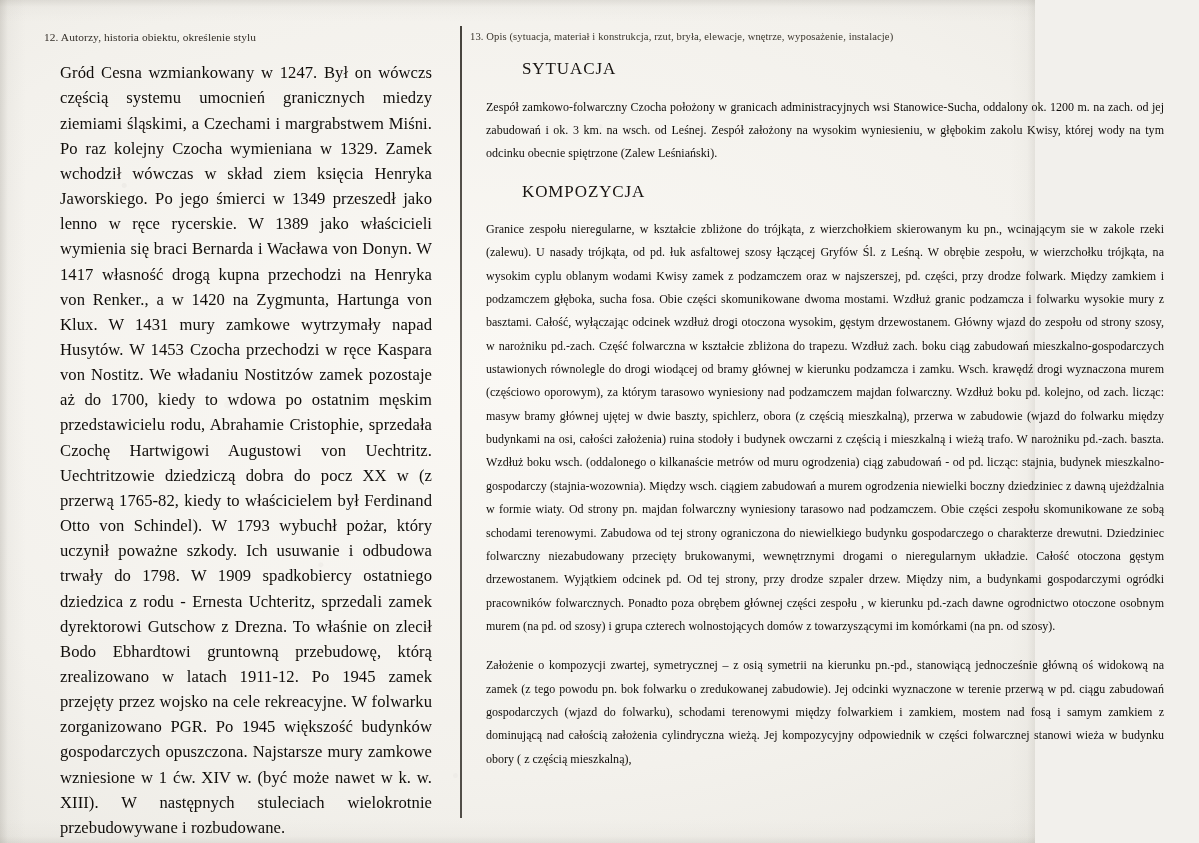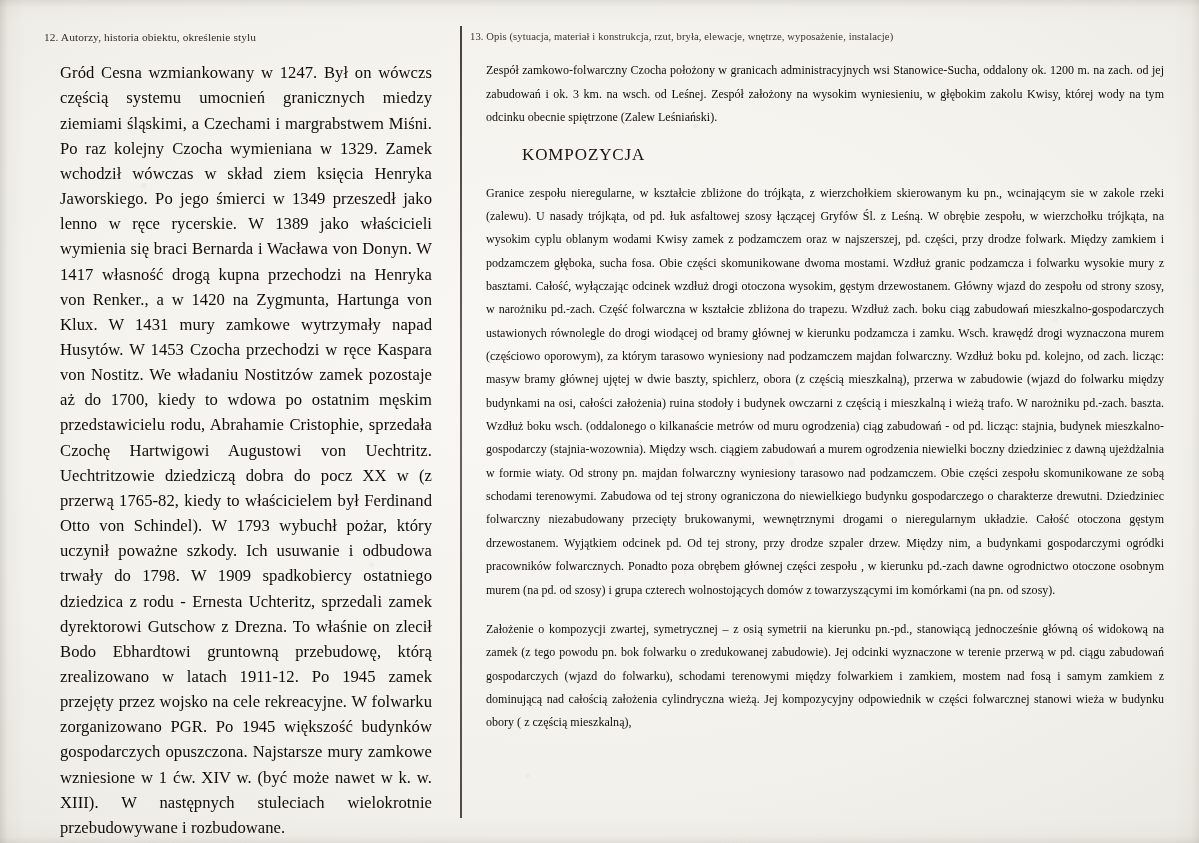--- a/index.html
+++ b/index.html
@@ -11,21 +11,21 @@
     height: 843px;
     background: #f2f0ec;
     font-family: "Liberation Serif", "DejaVu Serif", serif;
     color: #15120f;
     overflow: hidden;
   }
 
   
   #scan-page {
     position: relative;
-    width: 1199px;
+    width: 1035px;
     height: 843px;
     background:
       radial-gradient(ellipse 1100px 700px at 48% 44%, #faf8f4 0%, #f3f1ec 58%, #eceae4 85%, #e4e1da 100%);
     box-sizing: border-box;
   }
   
   #scan-page::before {
     content: "";
     position: absolute;
     inset: 0;
@@ -137,20 +137,21 @@
     <div class="body-text">Gród Cesna wzmiankowany w 1247. Był on wówczs częścią systemu umocnień granicznych miedzy ziemiami śląskimi, a Czechami i margrabstwem Miśni. Po raz kolejny Czocha wymieniana w 1329. Zamek wchodził wówczas w skład ziem księcia Henryka Jaworskiego. Po jego śmierci w 1349 przeszedł jako lenno w ręce rycerskie. W 1389 jako właścicieli wymienia się braci Bernarda i Wacława von Donyn. W 1417 własność drogą kupna przechodzi na Henryka von Renker., a w 1420 na Zygmunta, Hartunga von Klux. W 1431 mury zamkowe wytrzymały napad Husytów. W 1453 Czocha przechodzi w ręce Kaspara von Nostitz. We władaniu Nostitzów zamek pozostaje aż do 1700, kiedy to wdowa po ostatnim męskim przedstawicielu rodu, Abrahamie Cristophie, sprzedała Czochę Hartwigowi Augustowi von Uechtritz. Uechtritzowie dziedziczą dobra do pocz XX w (z przerwą 1765-82, kiedy to właścicielem był Ferdinand Otto von Schindel). W 1793 wybuchł pożar, który uczynił poważne szkody. Ich usuwanie i odbudowa trwały do 1798. W 1909 spadkobiercy ostatniego dziedzica z rodu - Ernesta Uchteritz, sprzedali zamek dyrektorowi Gutschow z Drezna. To właśnie on zlecił Bodo Ebhardtowi gruntowną przebudowę, którą zrealizowano w latach 1911-12. Po 1945 zamek przejęty przez wojsko na cele rekreacyjne. W folwarku zorganizowano PGR. Po 1945 większość budynków gospodarczych opuszczona. Najstarsze mury zamkowe wzniesione w 1 ćw. XIV w. (być może nawet w k. w. XIII). W następnych stuleciach wielokrotnie przebudowywane i rozbudowane.</div>
 
     <div class="body-text">Zapewne od najdawniejszych czasów zamkowi towarzyszyła zabudowa o charakterze gospodarczym. Najstarsze budynki folwarczne były niewątpliwie wzniesione w nietrwałej konstrukcji. Budynki murowane mogły pojawić się w 2 poł. XVI w. Szesnastowieczny charakter posiada budynek dawnego spichlerza w zach. ciągu zabudowy. Pod k. XIX w. Lutsch wspomina</div>
 
   </div>
 
   <div class="column" id="right-column">
 
     <div class="field-header">13. Opis (sytuacja, materiał i konstrukcja, rzut, bryła, elewacje, wnętrze, wyposażenie, instalacje)</div>
 
+    <div class="section-heading">SYTUACJA</div>
     <div class="body-text">Zespół zamkowo-folwarczny Czocha położony w granicach administracyjnych wsi Stanowice-Sucha, oddalony ok. 1200 m. na zach. od jej zabudowań i ok. 3 km. na wsch. od Leśnej. Zespół założony na wysokim wyniesieniu, w głębokim zakolu Kwisy, której wody na tym odcinku obecnie spiętrzone (Zalew Leśniański).</div>
 
     <div class="section-heading second">KOMPOZYCJA</div>
     <div class="body-text">Granice zespołu nieregularne, w kształcie zbliżone do trójkąta, z wierzchołkiem skierowanym ku pn., wcinającym sie w zakole rzeki (zalewu). U nasady trójkąta, od pd. łuk asfaltowej szosy łączącej Gryfów Śl. z Leśną. W obrębie zespołu, w wierzchołku trójkąta, na wysokim cyplu oblanym wodami Kwisy zamek z podzamczem oraz w najszerszej, pd. części, przy drodze folwark. Między zamkiem i podzamczem głęboka, sucha fosa. Obie części skomunikowane dwoma mostami. Wzdłuż granic podzamcza i folwarku wysokie mury z basztami. Całość, wyłączając odcinek wzdłuż drogi otoczona wysokim, gęstym drzewostanem. Główny wjazd do zespołu od strony szosy, w narożniku pd.-zach. Część folwarczna w kształcie zbliżona do trapezu. Wzdłuż zach. boku ciąg zabudowań mieszkalno-gospodarczych ustawionych równolegle do drogi wiodącej od bramy głównej w kierunku podzamcza i zamku. Wsch. krawędź drogi wyznaczona murem (częściowo oporowym), za którym tarasowo wyniesiony nad podzamczem majdan folwarczny. Wzdłuż boku pd. kolejno, od zach. licząc: masyw bramy głównej ujętej w dwie baszty, spichlerz, obora (z częścią mieszkalną), przerwa w zabudowie (wjazd do folwarku między budynkami na osi, całości założenia) ruina stodoły i budynek owczarni z częścią i mieszkalną i wieżą trafo. W narożniku pd.-zach. baszta. Wzdłuż boku wsch. (oddalonego o kilkanaście metrów od muru ogrodzenia) ciąg zabudowań - od pd. licząc: stajnia, budynek mieszkalno-gospodarczy (stajnia-wozownia). Między wsch. ciągiem zabudowań a murem ogrodzenia niewielki boczny dziedziniec z dawną ujeżdżalnia w formie wiaty. Od strony pn. majdan folwarczny wyniesiony tarasowo nad podzamczem. Obie części zespołu skomunikowane ze sobą schodami terenowymi. Zabudowa od tej strony ograniczona do niewielkiego budynku gospodarczego o charakterze drewutni. Dziedziniec folwarczny niezabudowany przecięty brukowanymi, wewnętrznymi drogami o nieregularnym układzie. Całość otoczona gęstym drzewostanem. Wyjątkiem odcinek pd. Od tej strony, przy drodze szpaler drzew. Między nim, a budynkami gospodarczymi ogródki pracowników folwarcznych. Ponadto poza obrębem głównej części zespołu , w kierunku pd.-zach dawne ogrodnictwo otoczone osobnym murem (na pd. od szosy) i grupa czterech wolnostojących domów z towarzyszącymi im komórkami (na pn. od szosy).</div>
 
     <div class="body-text">Założenie o kompozycji zwartej, symetrycznej – z osią symetrii na kierunku pn.-pd., stanowiącą jednocześnie główną oś widokową na zamek (z tego powodu pn. bok folwarku o zredukowanej zabudowie). Jej odcinki wyznaczone w terenie przerwą w pd. ciągu zabudowań gospodarczych (wjazd do folwarku), schodami terenowymi między folwarkiem i zamkiem, mostem nad fosą i samym zamkiem z dominującą nad całością założenia cylindryczna wieżą. Jej kompozycyjny odpowiednik w części folwarcznej stanowi wieża w budynku obory ( z częścią mieszkalną),</div>
   </div>
 
 </div>
 

